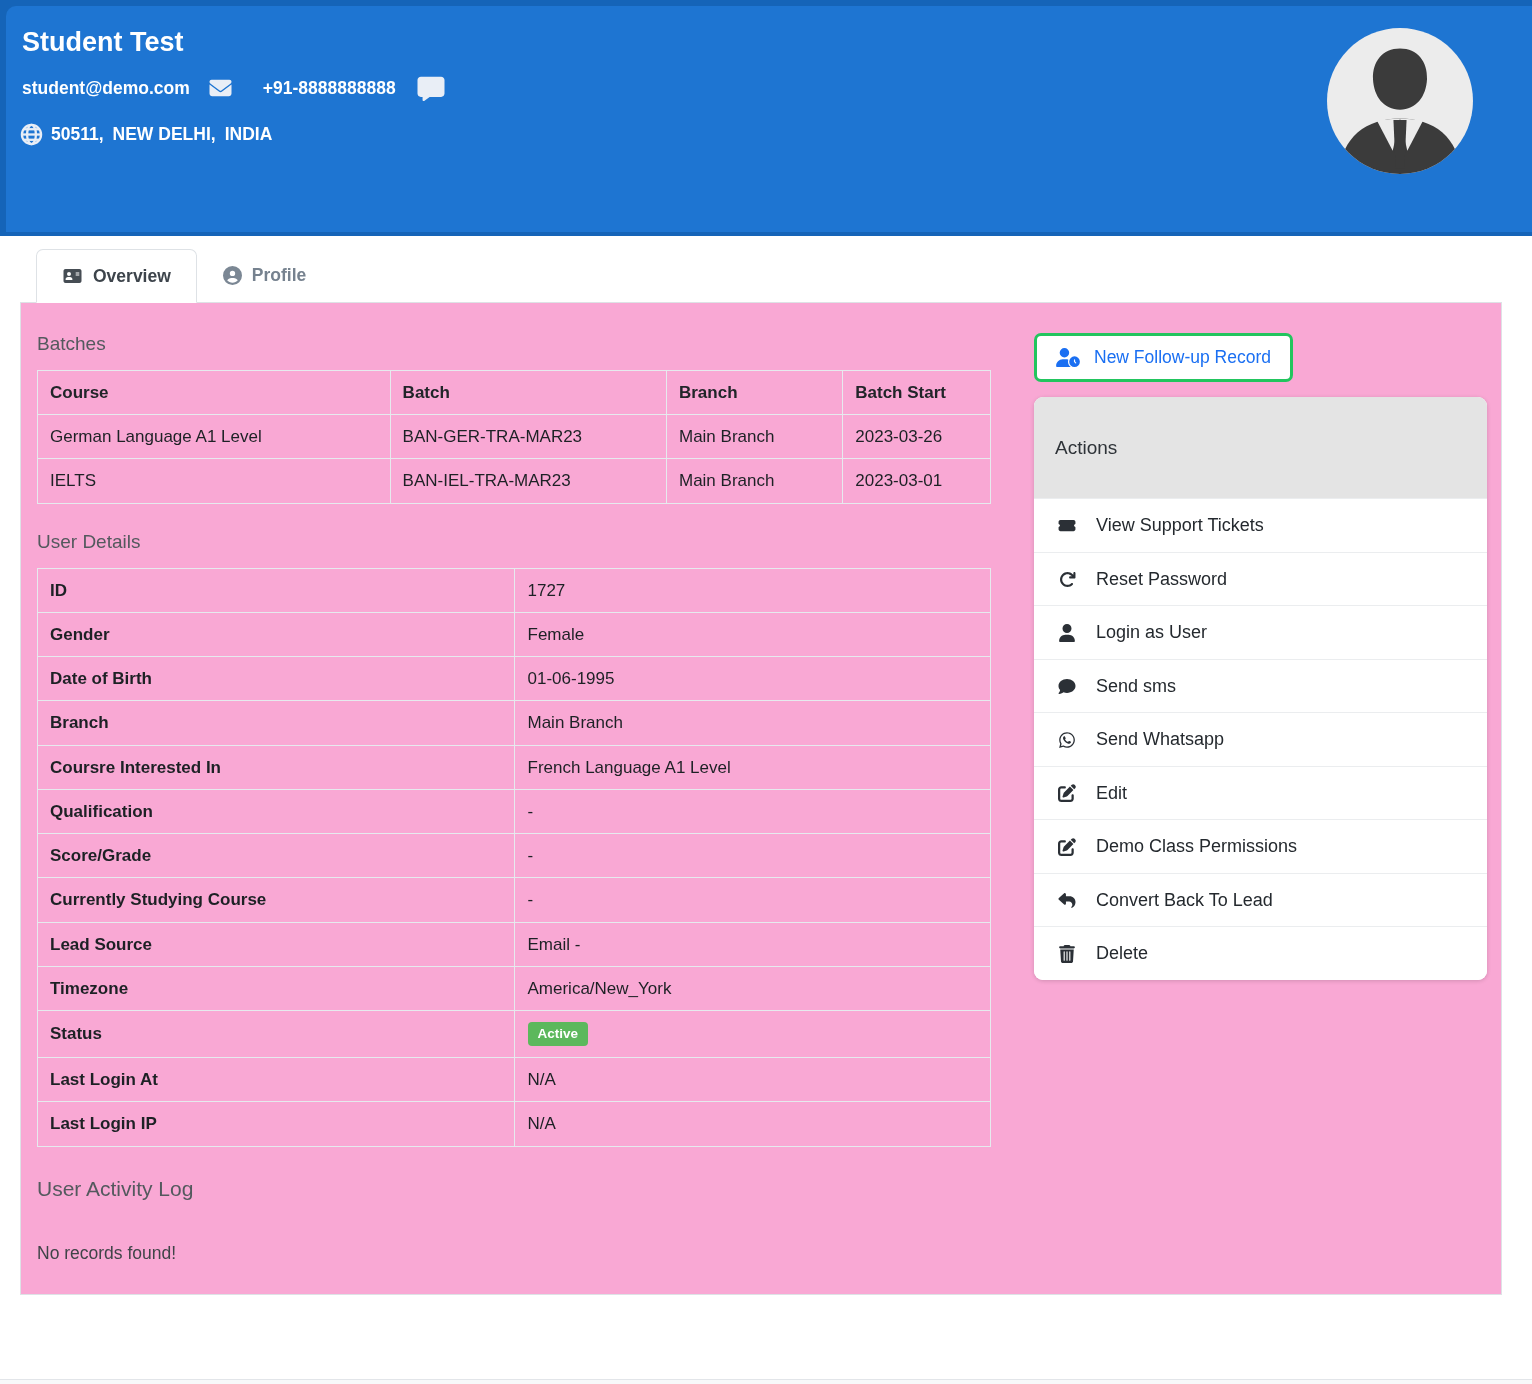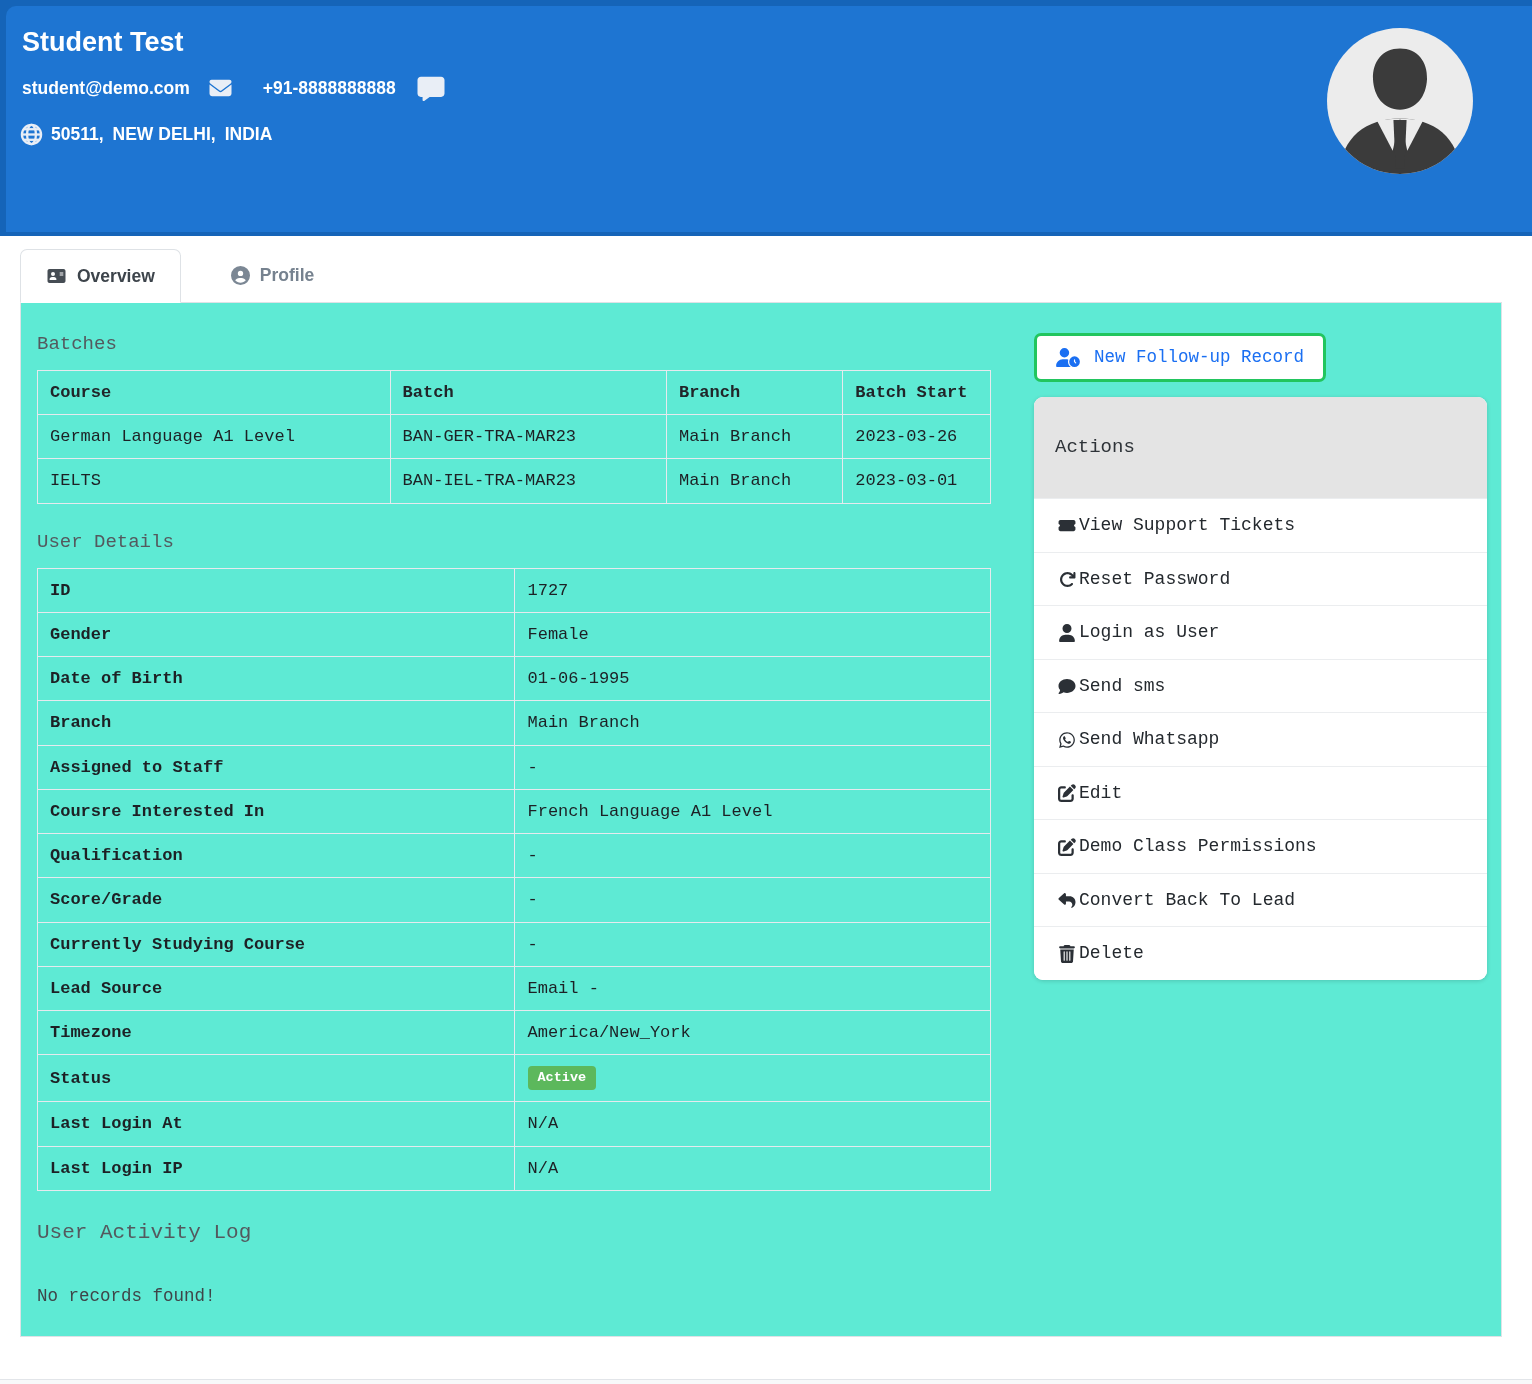--- a/index.html
+++ b/index.html
@@ -24,33 +24,33 @@
   .location-row { margin-top:21px; margin-left:-2px; }
   .hdr-icon { flex:none; display:flex; align-items:center; }
   .icon-envelope-hdr { margin-left:16px; }
   .phone-text { margin-left:28px; }
   .icon-comment-hdr { margin-left:21px; }
   .loc-part { margin-right:9px; }
   .icon-globe { margin-right:8px; }
   .avatar { position:absolute; top:22px; right:59px; width:146px; height:146px; }
 
   
-  .tabs { display:flex; padding-left:20px; margin-top:13px; position:relative; z-index:2;gap:24px; }
+  .tabs { display:flex; padding-left:36px; margin-top:13px; position:relative; z-index:2; }
   .tab {
     display:flex; align-items:center; gap:10px; padding:14px 25px;
     font-size:17.5px; font-weight:700; border-radius:7px 7px 0 0; cursor:pointer;
     border:1px solid transparent; line-height:1.3;
   }
   .tab.active { background:#fff; border-color:#dee2e6; border-bottom-color:#fff; margin-bottom:-1px; color:#3d444b; }
   .tab.inactive { color:#76828f; }
 
   
   .panel {
     margin:0 30px 0 20px; border:1px solid #dee2e6;
-    padding:30px 14px 30px 16px; display:flex; gap:43px; background:#5eead4;font-family:Liberation Mono, monospace;
+    padding:30px 14px 30px 16px; display:flex; gap:43px; background:#f9a8d4;
   }
   .left-col { width:954px; flex:none; }
   .right-col { flex:1; min-width:0; }
 
   .section-heading { font-size:19px; color:#54595e; font-weight:400; margin:0 0 15px; }
   .section-heading.details { margin-top:27px; }
 
   table { width:100%; border-collapse:collapse; font-size:17px; color:#1d2125; }
   .data-table { border:1px solid #dee2e6;padding-left:24px; }
   .data-table th, .data-table td {
@@ -77,21 +77,21 @@
   }
   .actions-card {
     margin-top:15px; border-radius:9px; background:#fff;
     box-shadow:0 1px 4px rgba(0,0,0,.16);
   }
   .actions-header {
     background:#e4e4e4; border-radius:9px 9px 0 0; padding:40px 21px;
     font-size:19px; color:#2e3338; line-height:1.15;
   }
   .action-item {
-    display:flex; align-items:center; padding:15px 21px;
+    display:flex; align-items:center; gap:17px; padding:15px 21px;
     font-size:18px; color:#24292e; border-top:1px solid #ebedef;
     cursor:pointer; background:#fff; line-height:1.25;
   }
   .action-item:last-child { border-radius:0 0 9px 9px; }
   .action-icon { width:24px; flex:none; display:flex; justify-content:center; align-items:center; color:#2b3036; }
 
   .footer-bar {
     position:absolute; left:0; bottom:0; width:100%; height:5px;
     background:#f8f9fa; border-top:1px solid #e2e5e9;
   }
@@ -222,24 +222,20 @@
           </tr>
           <tr>
             <td class="det-label">Date of Birth</td>
             <td class="det-value">01-06-1995</td>
           </tr>
           <tr>
             <td class="det-label">Branch</td>
             <td class="det-value">Main Branch</td>
           </tr>
           <tr>
-            <td class="det-label">Assigned to Staff</td>
-            <td class="det-value">-</td>
-          </tr>
-          <tr>
             <td class="det-label">Coursre Interested In</td>
             <td class="det-value">French Language A1 Level</td>
           </tr>
           <tr>
             <td class="det-label">Qualification</td>
             <td class="det-value">-</td>
           </tr>
           <tr>
             <td class="det-label">Score/Grade</td>
             <td class="det-value">-</td>

